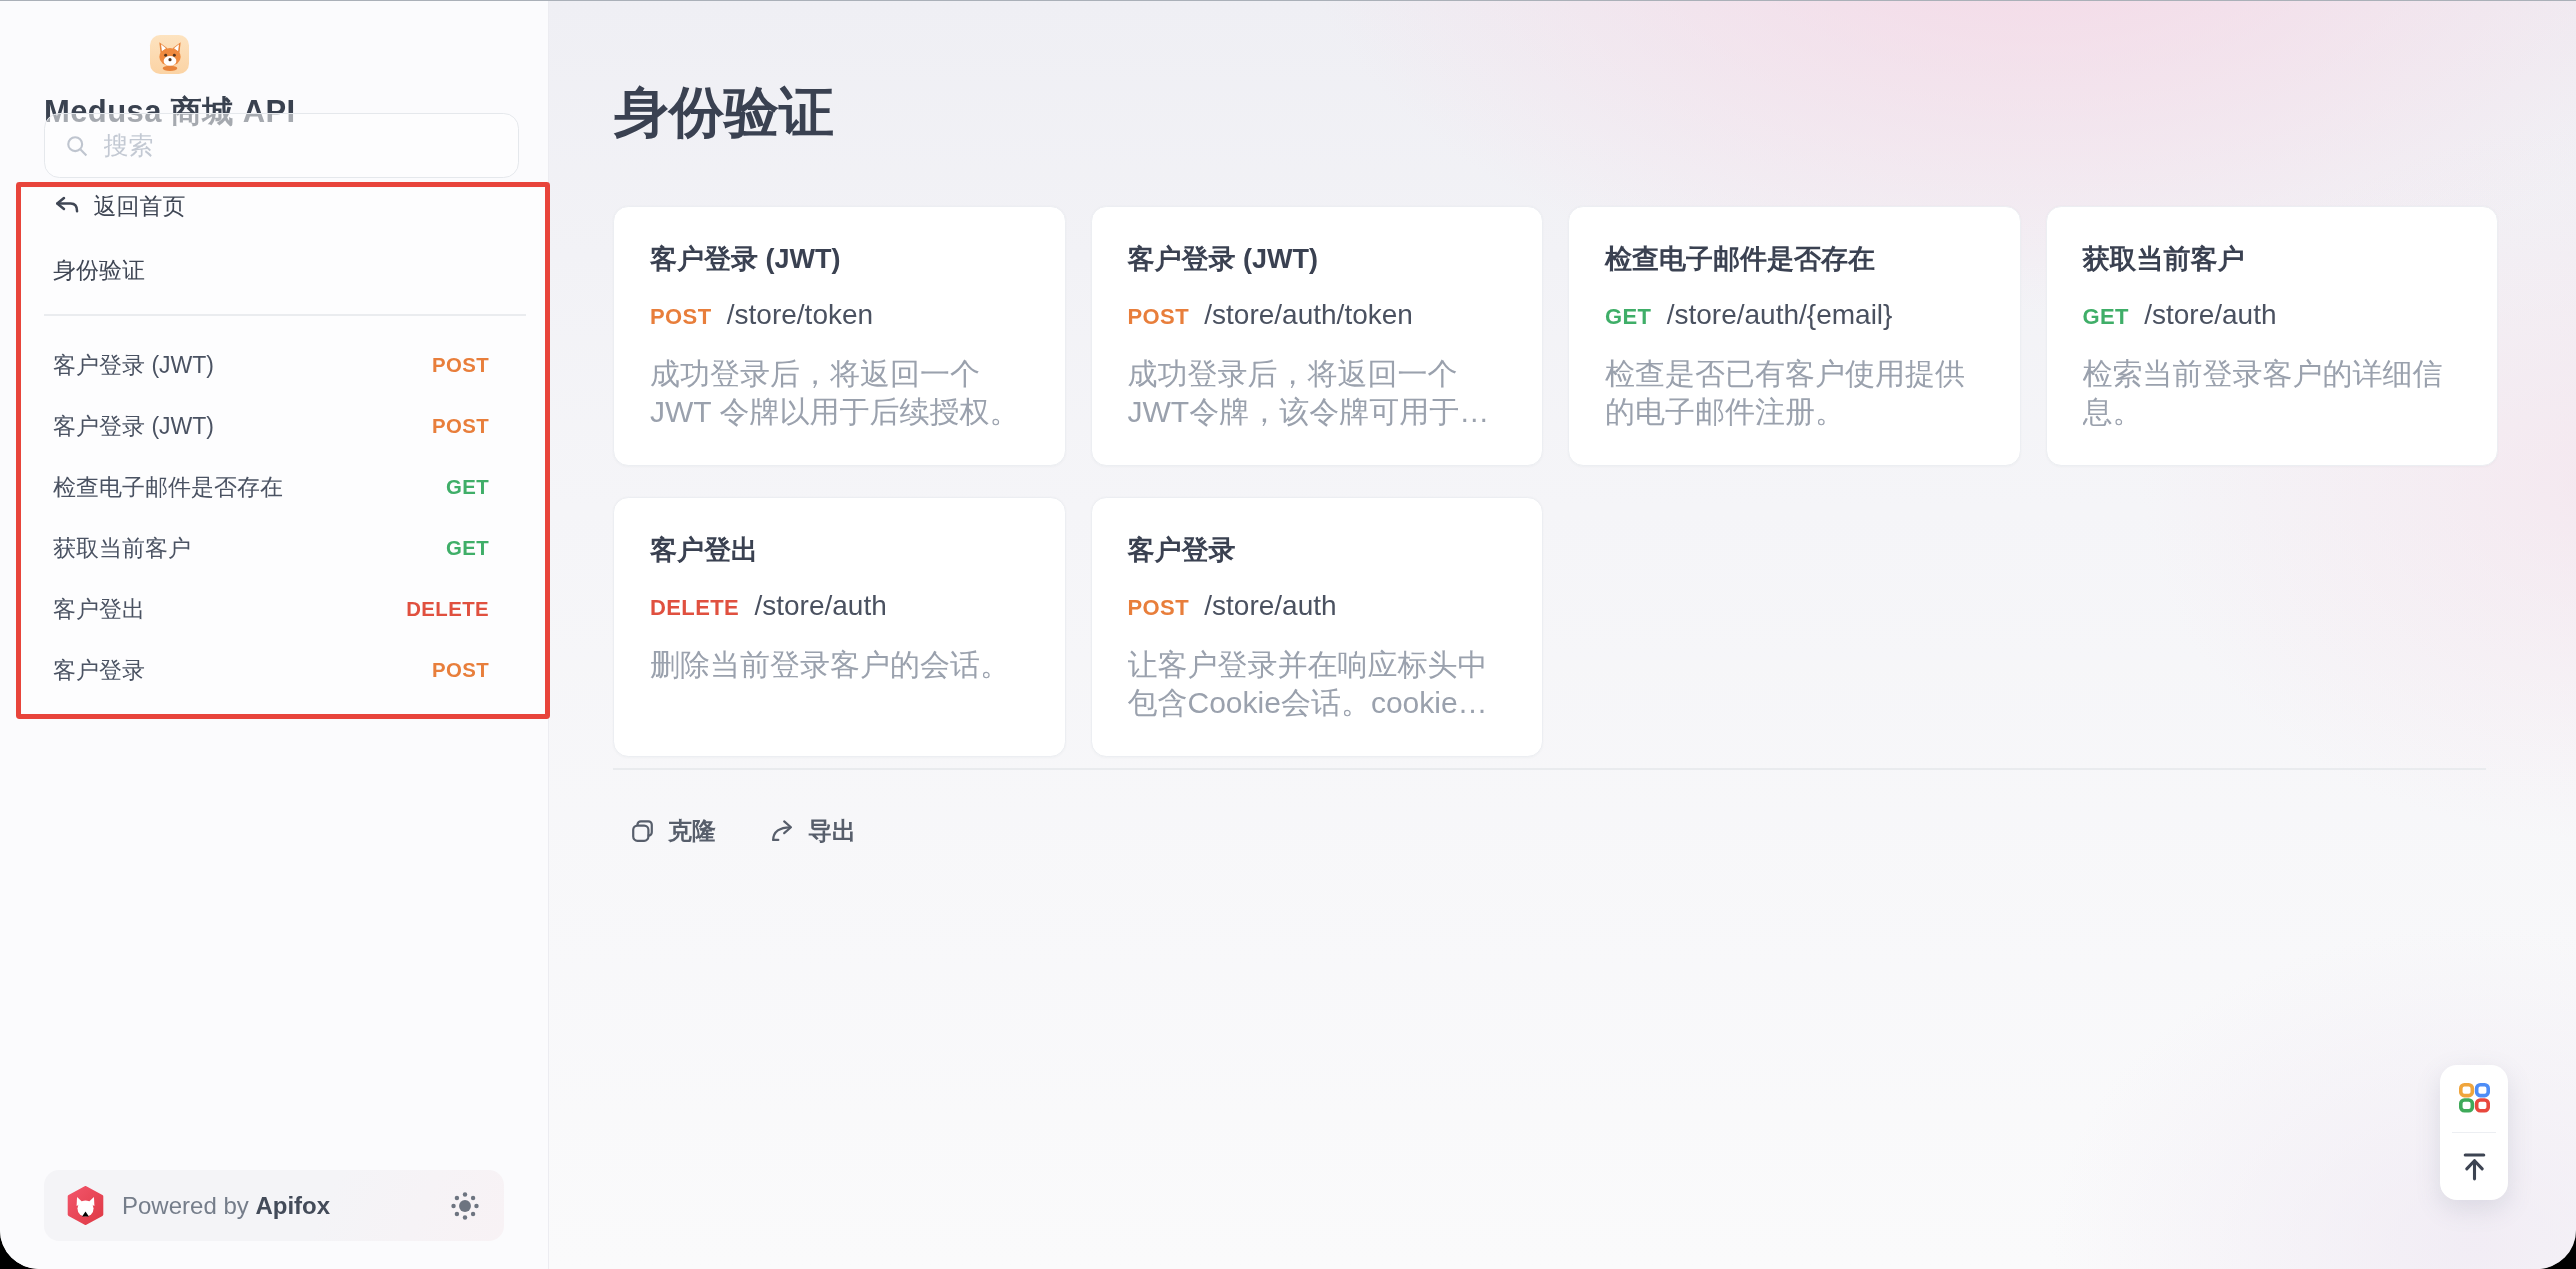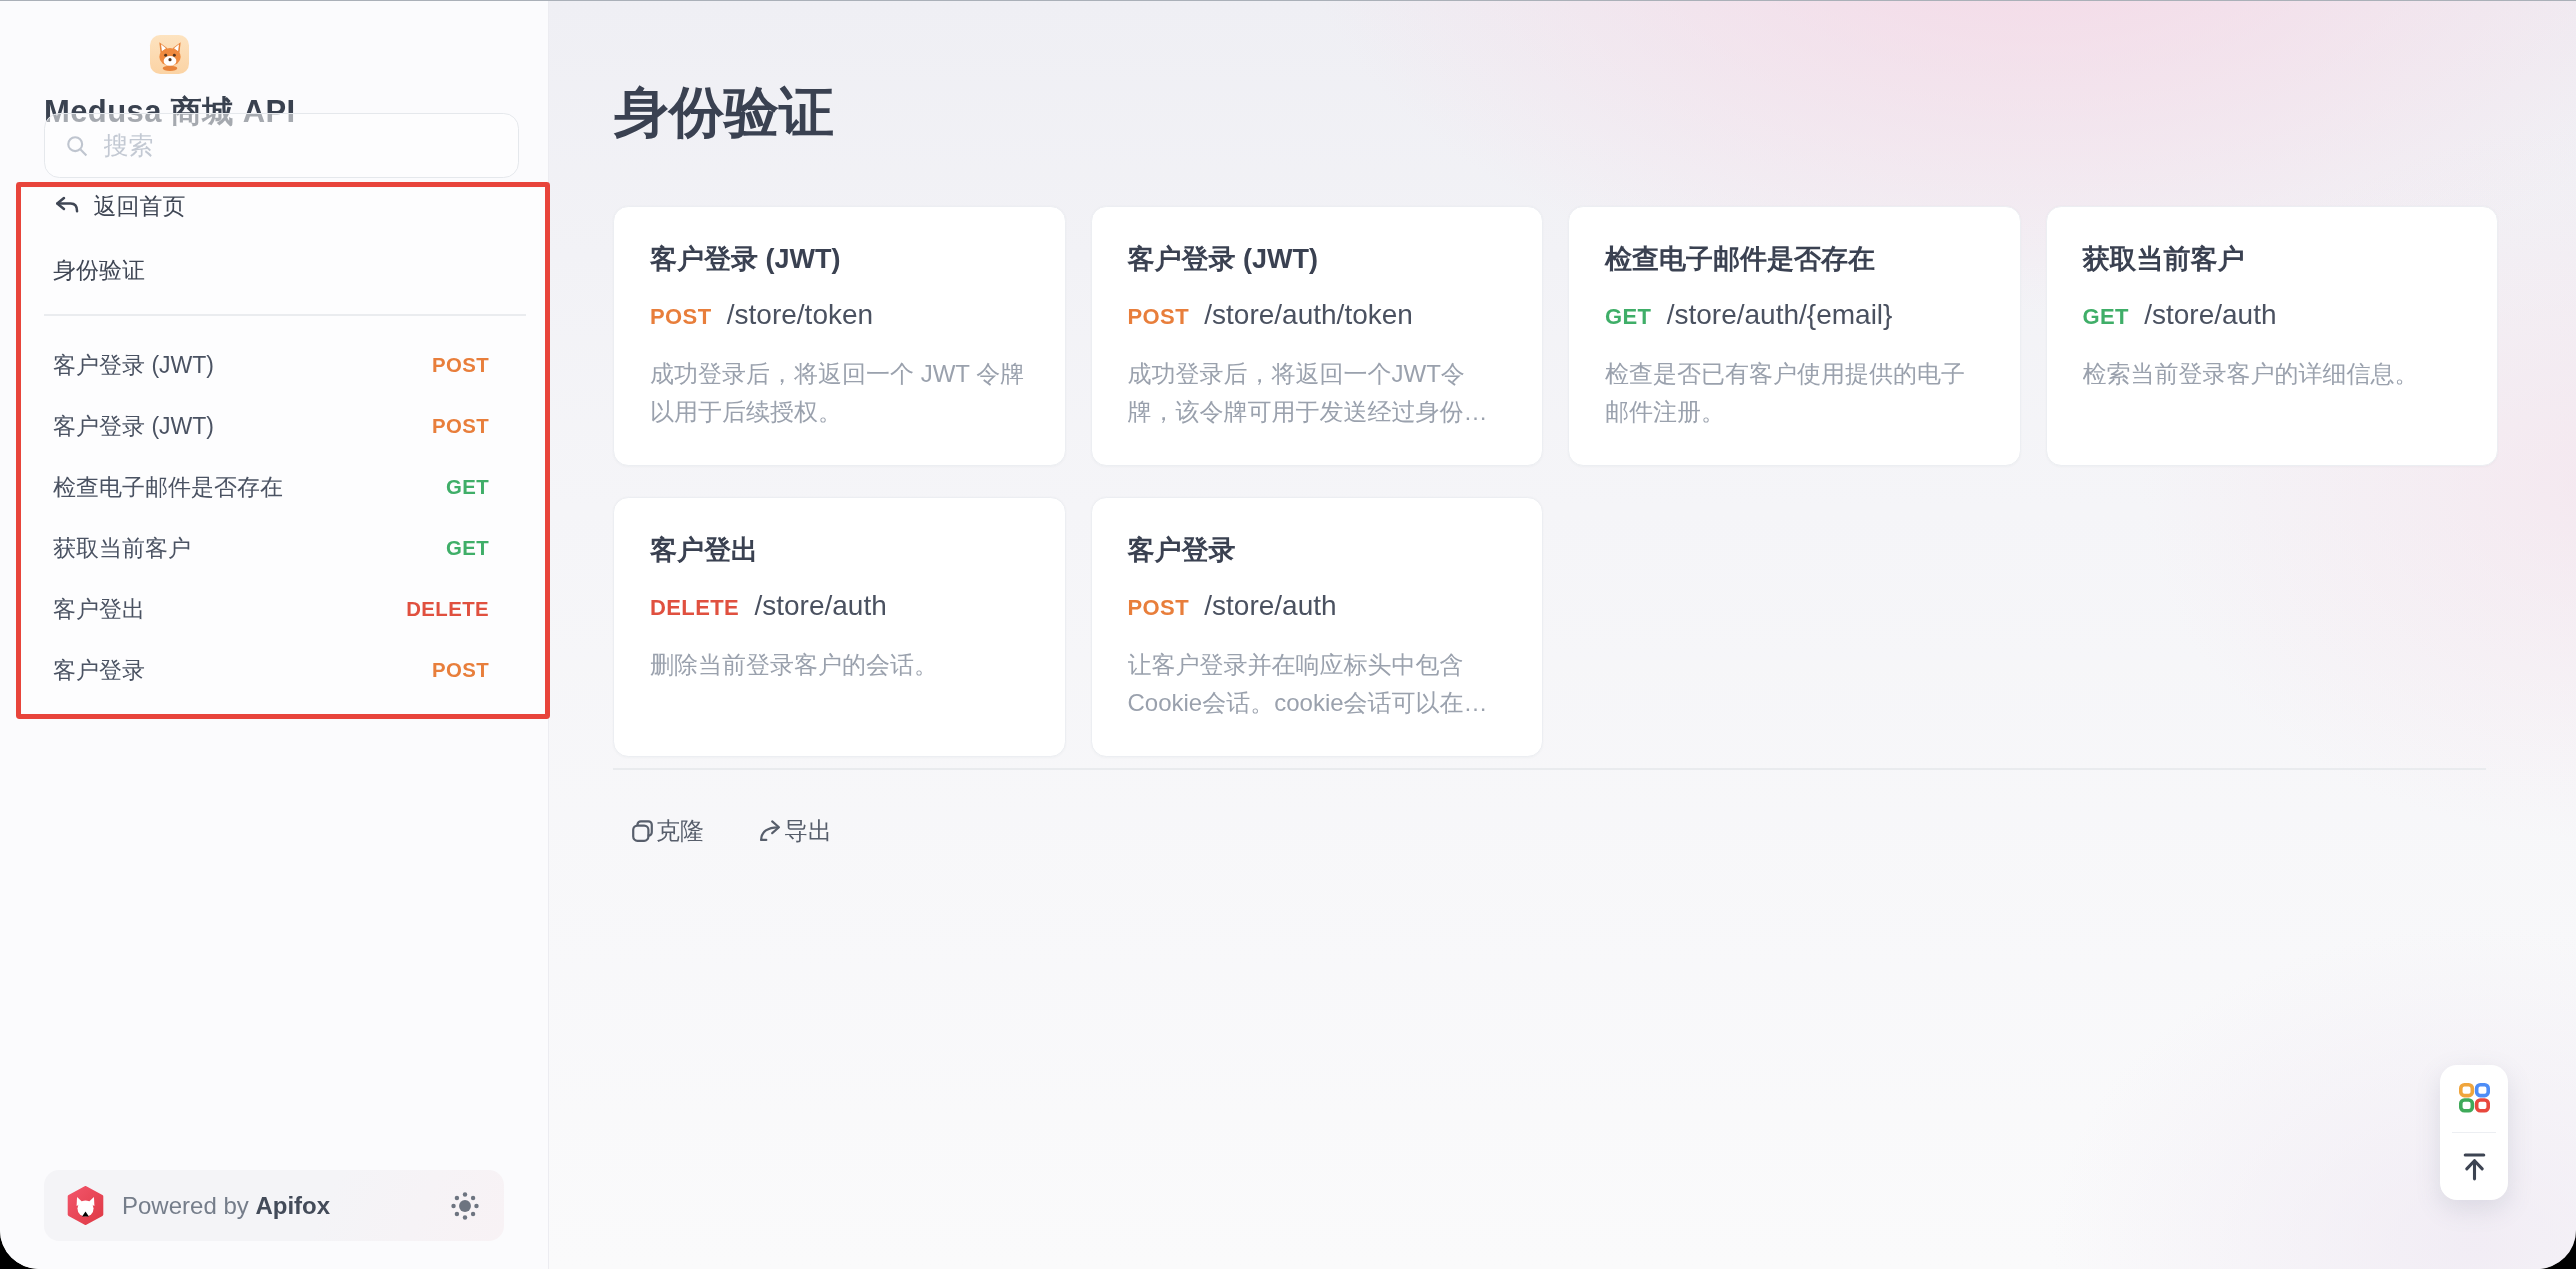--- a/index.html
+++ b/index.html
@@ -84,27 +84,27 @@
     display:grid;grid-template-columns:repeat(4,1fr);gap:31px 25px;
   }
   .card{
     background:#fff;border:1.7px solid #eceef2;border-radius:15.3px;box-sizing:border-box;
     min-height:244px;padding:34px 36px;cursor:pointer;box-shadow:0 0.9px 2.6px rgba(40,50,70,.03);
   }
   .card h3{margin:0 0 22px 0;font-size:27px;font-weight:700;color:#3a4151;}
   .card .meta{display:flex;align-items:baseline;gap:15.3px;margin-bottom:24px;}
   .card .meta .method{font-size:22px;font-weight:700;letter-spacing:0.4px;}
   .card .meta .path{font-size:28px;color:#4a5160;}
-  .card .desc{font-size:24px;line-height:38px;color:#9aa1ad;
+  .card .desc{font-size:30px;line-height:38px;color:#9aa1ad;
     display:-webkit-box;-webkit-line-clamp:2;-webkit-box-orient:vertical;overflow:hidden;}
 
   .content-divider{position:absolute;left:613px;top:767px;width:1873px;height:1.7px;background:#e9ebee;}
 
   .actions{position:absolute;left:629px;top:814px;display:flex;gap:53px;}
-  .action-btn{display:flex;align-items:center;gap:0;font-size:24px;color:#575e6b;cursor:pointer;}
+  .action-btn{display:flex;align-items:center;gap:12px;font-size:24px;color:#575e6b;cursor:pointer;font-weight:bold;}
 
   
   .fab{
     position:absolute;left:2440px;top:1064px;width:68px;height:135px;background:#fff;
     border-radius:17px;box-shadow:0 8.5px 25.6px rgba(90,100,125,.16);
     display:flex;flex-direction:column;align-items:center;z-index:8;
   }
   .fab-btn{flex:1;width:100%;display:flex;align-items:center;justify-content:center;cursor:pointer;}
   .fab-divider{width:44px;height:1.7px;background:#eceef2;}
 

